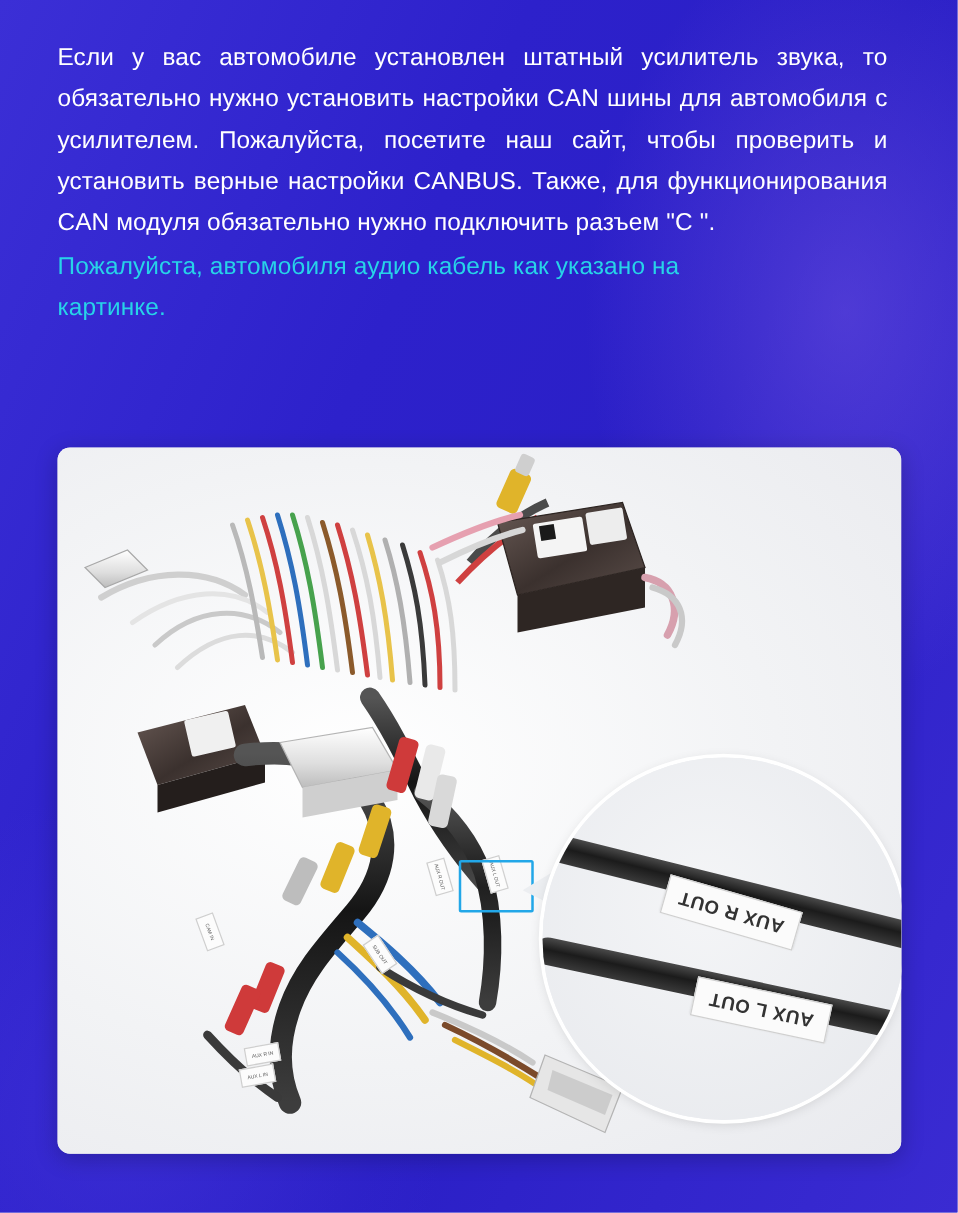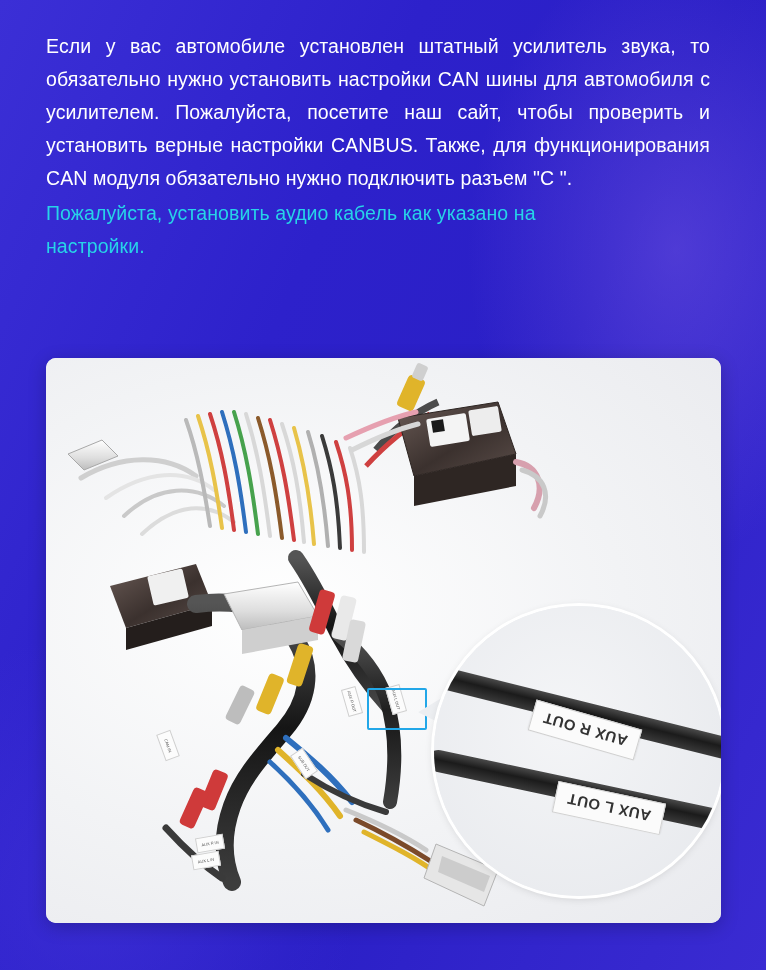--- a/index.html
+++ b/index.html
@@ -184,22 +184,22 @@
   }
 </style>
 </head>
 <body>
 
 <div class="page">
 
   <div class="text-block">
     <p class="para">Если у вас автомобиле установлен штатный усилитель звука, то обязательно нужно установить настройки CAN шины для автомобиля с усилителем. Пожалуйста, посетите наш сайт, чтобы проверить и установить верные настройки CANBUS. Также, для функционирования CAN модуля обязательно нужно подключить разъем "С ".</p>
     <p class="para-highlight">
-      <span>Пожалуйста, установить аудио кабель как указано на</span>
-      <span class="tail">настройки.</span>
+      <span>Пожалуйста, автомобиля аудио кабель как указано на</span>
+      <span class="tail">картинке.</span>
     </p>
   </div>
 
   <div class="photo-card">
     <div class="photo-inner"></div>
 
     <svg class="harness-svg" width="675" height="565" viewBox="0 0 675 565">
       <defs>
         <linearGradient id="blk" x1="0" y1="0" x2="0" y2="1">
           <stop offset="0%" stop-color="#555"></stop>

